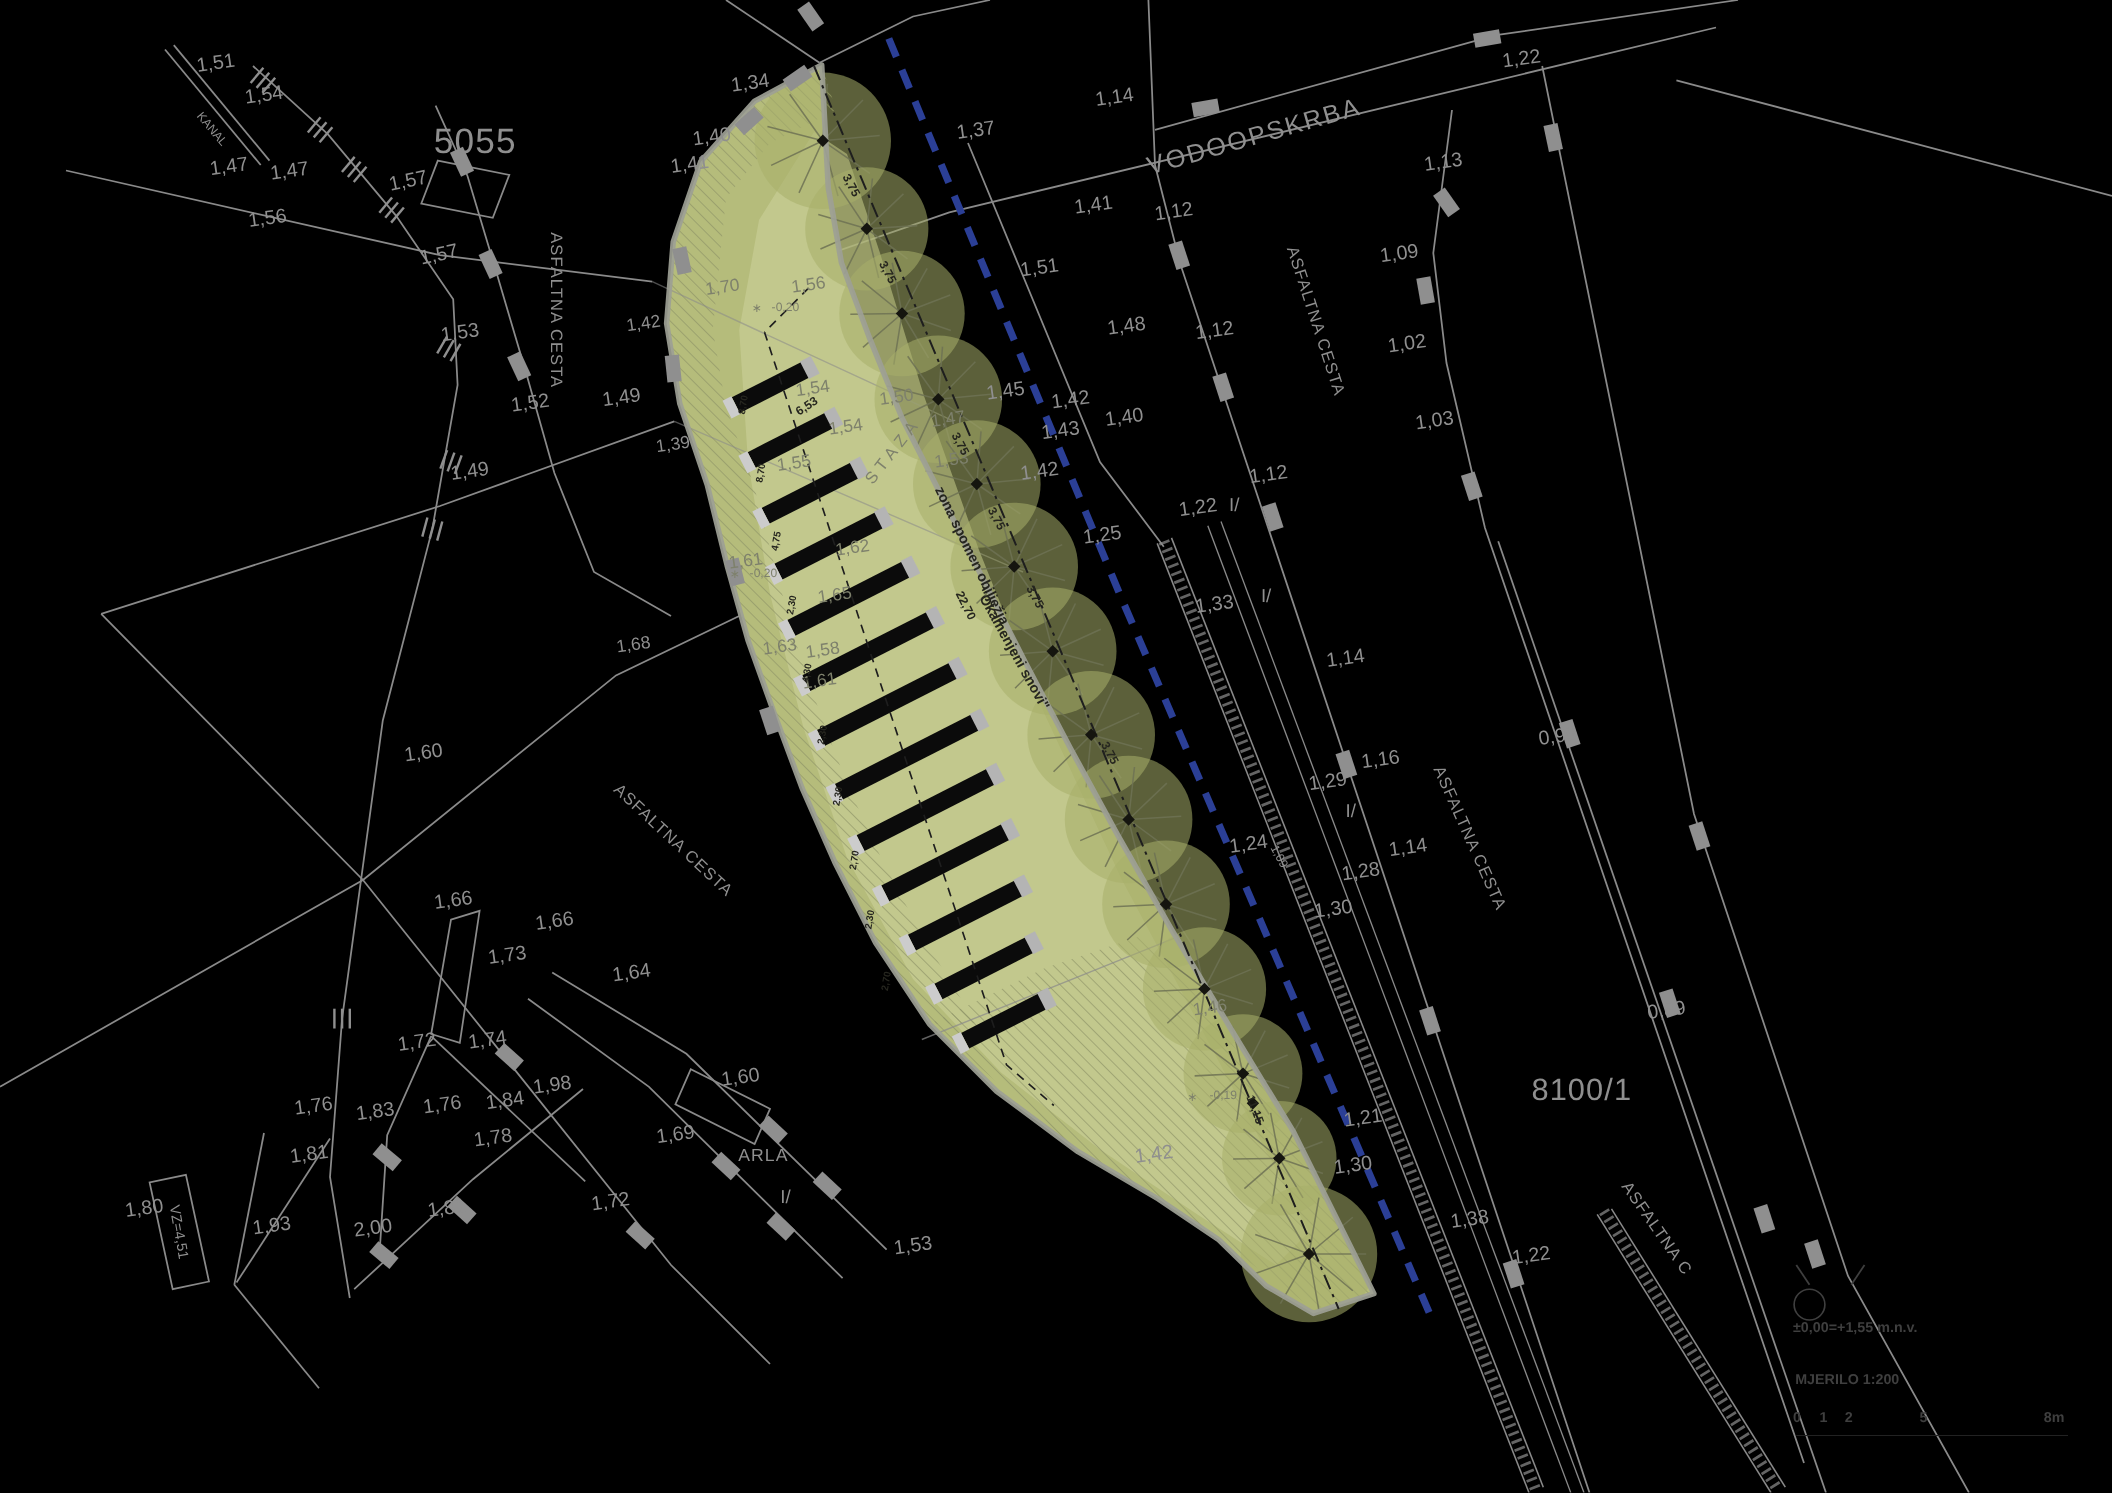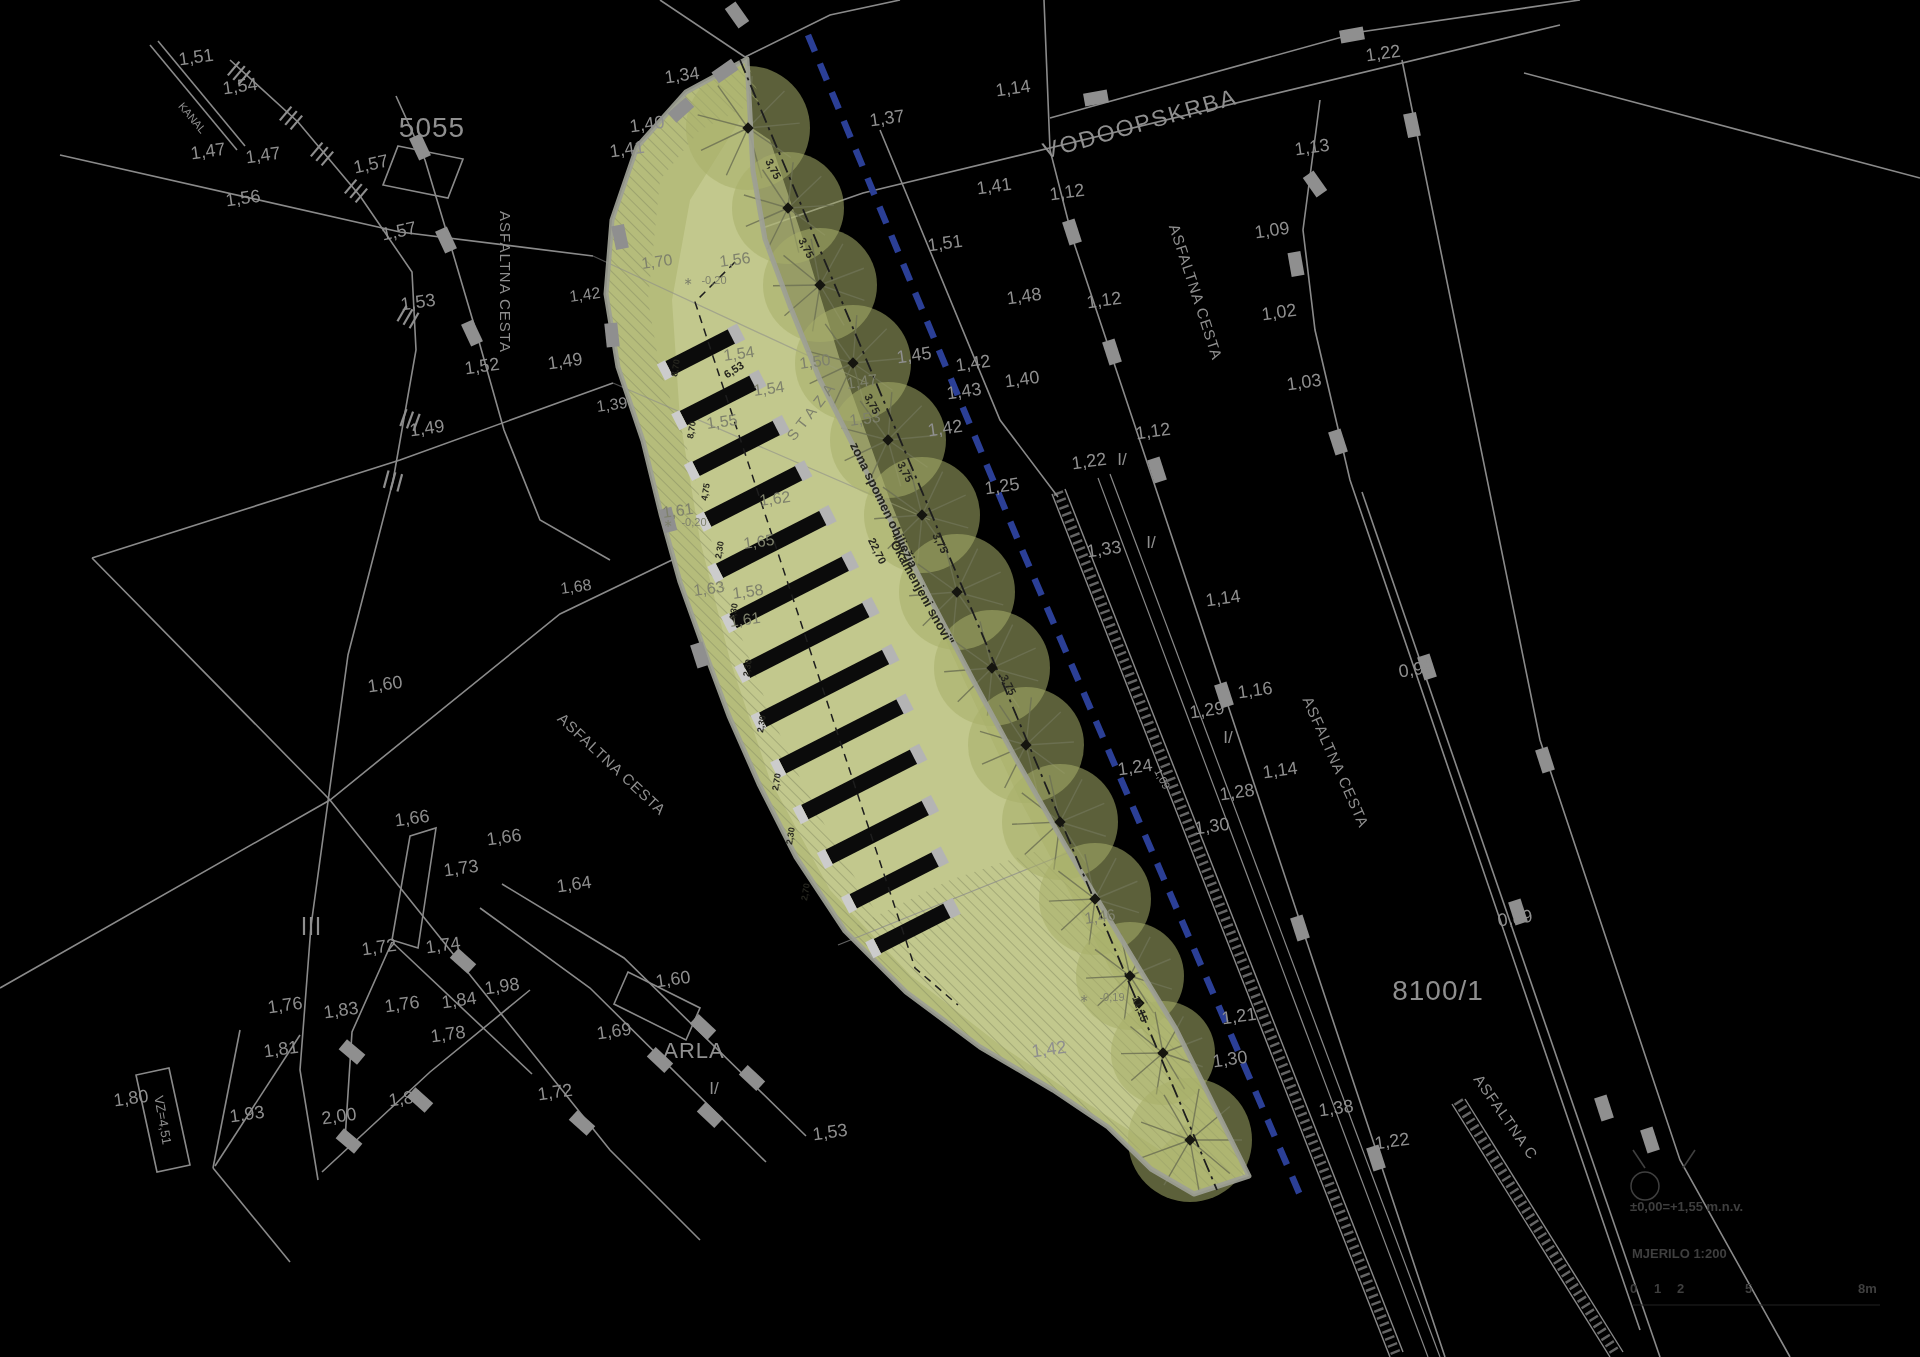--- a/index.html
+++ b/index.html
@@ -433,21 +433,21 @@
   <line x1="1633" y1="1305" x2="1880" y2="1305" stroke="#222" stroke-width="1"></line>
 </svg>
 
 <div id="labels">
       <div class="lbl g" style="left: 196px; top: 57px; font-size: 18px; transform: translate(-50%, -50%) rotate(-8deg);">1,51</div>
       <div class="lbl g" style="left: 240px; top: 86px; font-size: 18px; transform: translate(-50%, -50%) rotate(-8deg);">1,54</div>
       <div class="lbl g" style="left: 192px; top: 118px; font-size: 11px; transform: translate(-50%, -50%) rotate(50deg);">KANAL</div>
       <div class="lbl g" style="left: 208px; top: 151px; font-size: 18px; transform: translate(-50%, -50%) rotate(-8deg);">1,47</div>
       <div class="lbl g" style="left: 263px; top: 155px; font-size: 18px; transform: translate(-50%, -50%) rotate(-8deg);">1,47</div>
       <div class="lbl g" style="left: 243px; top: 198px; font-size: 18px; transform: translate(-50%, -50%) rotate(-8deg);">1,56</div>
-      <div class="lbl g" style="left: 432px; top: 128px; font-size: 28px; letter-spacing: 1px; transform: translate(-50%, -50%) rotate(0deg);">5055</div>
+      <div class="lbl g" style="left: 432px; top: 128px; font-size: 32px; letter-spacing: 1px; transform: translate(-50%, -50%) rotate(0deg);">5055</div>
       <div class="lbl g" style="left: 371px; top: 164px; font-size: 18px; transform: translate(-50%, -50%) rotate(-12deg);">1,57</div>
       <div class="lbl g" style="left: 399px; top: 231px; font-size: 18px; transform: translate(-50%, -50%) rotate(-12deg);">1,57</div>
       <div class="lbl g" style="left: 418px; top: 302px; font-size: 18px; transform: translate(-50%, -50%) rotate(-8deg);">1,53</div>
       <div class="lbl g" style="left: 505px; top: 282px; font-size: 15px; letter-spacing: 1px; transform: translate(-50%, -50%) rotate(90deg);">ASFALTNA CESTA</div>
       <div class="lbl g" style="left: 482px; top: 366px; font-size: 18px; transform: translate(-50%, -50%) rotate(-8deg);">1,52</div>
       <div class="lbl g" style="left: 565px; top: 361px; font-size: 18px; transform: translate(-50%, -50%) rotate(-8deg);">1,49</div>
       <div class="lbl g" style="left: 427px; top: 428px; font-size: 18px; transform: translate(-50%, -50%) rotate(-8deg);">1,49</div>
       <div class="lbl g" style="left: 385px; top: 684px; font-size: 18px; transform: translate(-50%, -50%) rotate(-8deg);">1,60</div>
       <div class="lbl g" style="left: 612px; top: 764px; font-size: 15px; letter-spacing: 1px; transform: translate(-50%, -50%) rotate(43deg);">ASFALTNA CESTA</div>
       <div class="lbl g" style="left: 412px; top: 818px; font-size: 18px; transform: translate(-50%, -50%) rotate(-8deg);">1,66</div>
@@ -462,21 +462,21 @@
       <div class="lbl g" style="left: 402px; top: 1004px; font-size: 18px; transform: translate(-50%, -50%) rotate(-8deg);">1,76</div>
       <div class="lbl g" style="left: 341px; top: 1010px; font-size: 18px; transform: translate(-50%, -50%) rotate(-8deg);">1,83</div>
       <div class="lbl g" style="left: 448px; top: 1034px; font-size: 18px; transform: translate(-50%, -50%) rotate(-8deg);">1,78</div>
       <div class="lbl g" style="left: 281px; top: 1049px; font-size: 18px; transform: translate(-50%, -50%) rotate(-8deg);">1,81</div>
       <div class="lbl g" style="left: 131px; top: 1098px; font-size: 18px; transform: translate(-50%, -50%) rotate(-8deg);">1,80</div>
       <div class="lbl g" style="left: 163px; top: 1120px; font-size: 13px; transform: translate(-50%, -50%) rotate(80deg);">VZ=4,51</div>
       <div class="lbl g" style="left: 247px; top: 1114px; font-size: 18px; transform: translate(-50%, -50%) rotate(-8deg);">1,93</div>
       <div class="lbl g" style="left: 339px; top: 1116px; font-size: 18px; transform: translate(-50%, -50%) rotate(-8deg);">2,00</div>
       <div class="lbl g" style="left: 406px; top: 1098px; font-size: 18px; transform: translate(-50%, -50%) rotate(-8deg);">1,81</div>
       <div class="lbl g" style="left: 614px; top: 1031px; font-size: 18px; transform: translate(-50%, -50%) rotate(-8deg);">1,69</div>
-      <div class="lbl g" style="left: 694px; top: 1051px; font-size: 22px; letter-spacing: 1px; transform: translate(-50%, -50%) rotate(0deg);">ARLA</div>
+      <div class="lbl g" style="left: 694px; top: 1051px; font-size: 16px; letter-spacing: 1px; transform: translate(-50%, -50%) rotate(0deg);">ARLA</div>
       <div class="lbl g" style="left: 714px; top: 1088px; font-size: 17px; transform: translate(-50%, -50%) rotate(0deg);">I/</div>
       <div class="lbl g" style="left: 555px; top: 1092px; font-size: 18px; transform: translate(-50%, -50%) rotate(-8deg);">1,72</div>
       <div class="lbl g" style="left: 673px; top: 979px; font-size: 18px; transform: translate(-50%, -50%) rotate(-8deg);">1,60</div>
       <div class="lbl g" style="left: 830px; top: 1132px; font-size: 18px; transform: translate(-50%, -50%) rotate(-8deg);">1,53</div>
       <div class="lbl g" style="left: 682px; top: 75px; font-size: 18px; transform: translate(-50%, -50%) rotate(-8deg);">1,34</div>
       <div class="lbl g" style="left: 647px; top: 124px; font-size: 18px; transform: translate(-50%, -50%) rotate(-8deg);">1,40</div>
       <div class="lbl g" style="left: 627px; top: 149px; font-size: 18px; transform: translate(-50%, -50%) rotate(-8deg);">1,41</div>
       <div class="lbl g" style="left: 887px; top: 118px; font-size: 18px; transform: translate(-50%, -50%) rotate(-8deg);">1,37</div>
       <div class="lbl g" style="left: 1013px; top: 88px; font-size: 18px; transform: translate(-50%, -50%) rotate(-8deg);">1,14</div>
       <div class="lbl g" style="left: 1140px; top: 124px; font-size: 23px; letter-spacing: 2px; transform: translate(-50%, -50%) rotate(-16deg);">VODOOPSKRBA</div>

